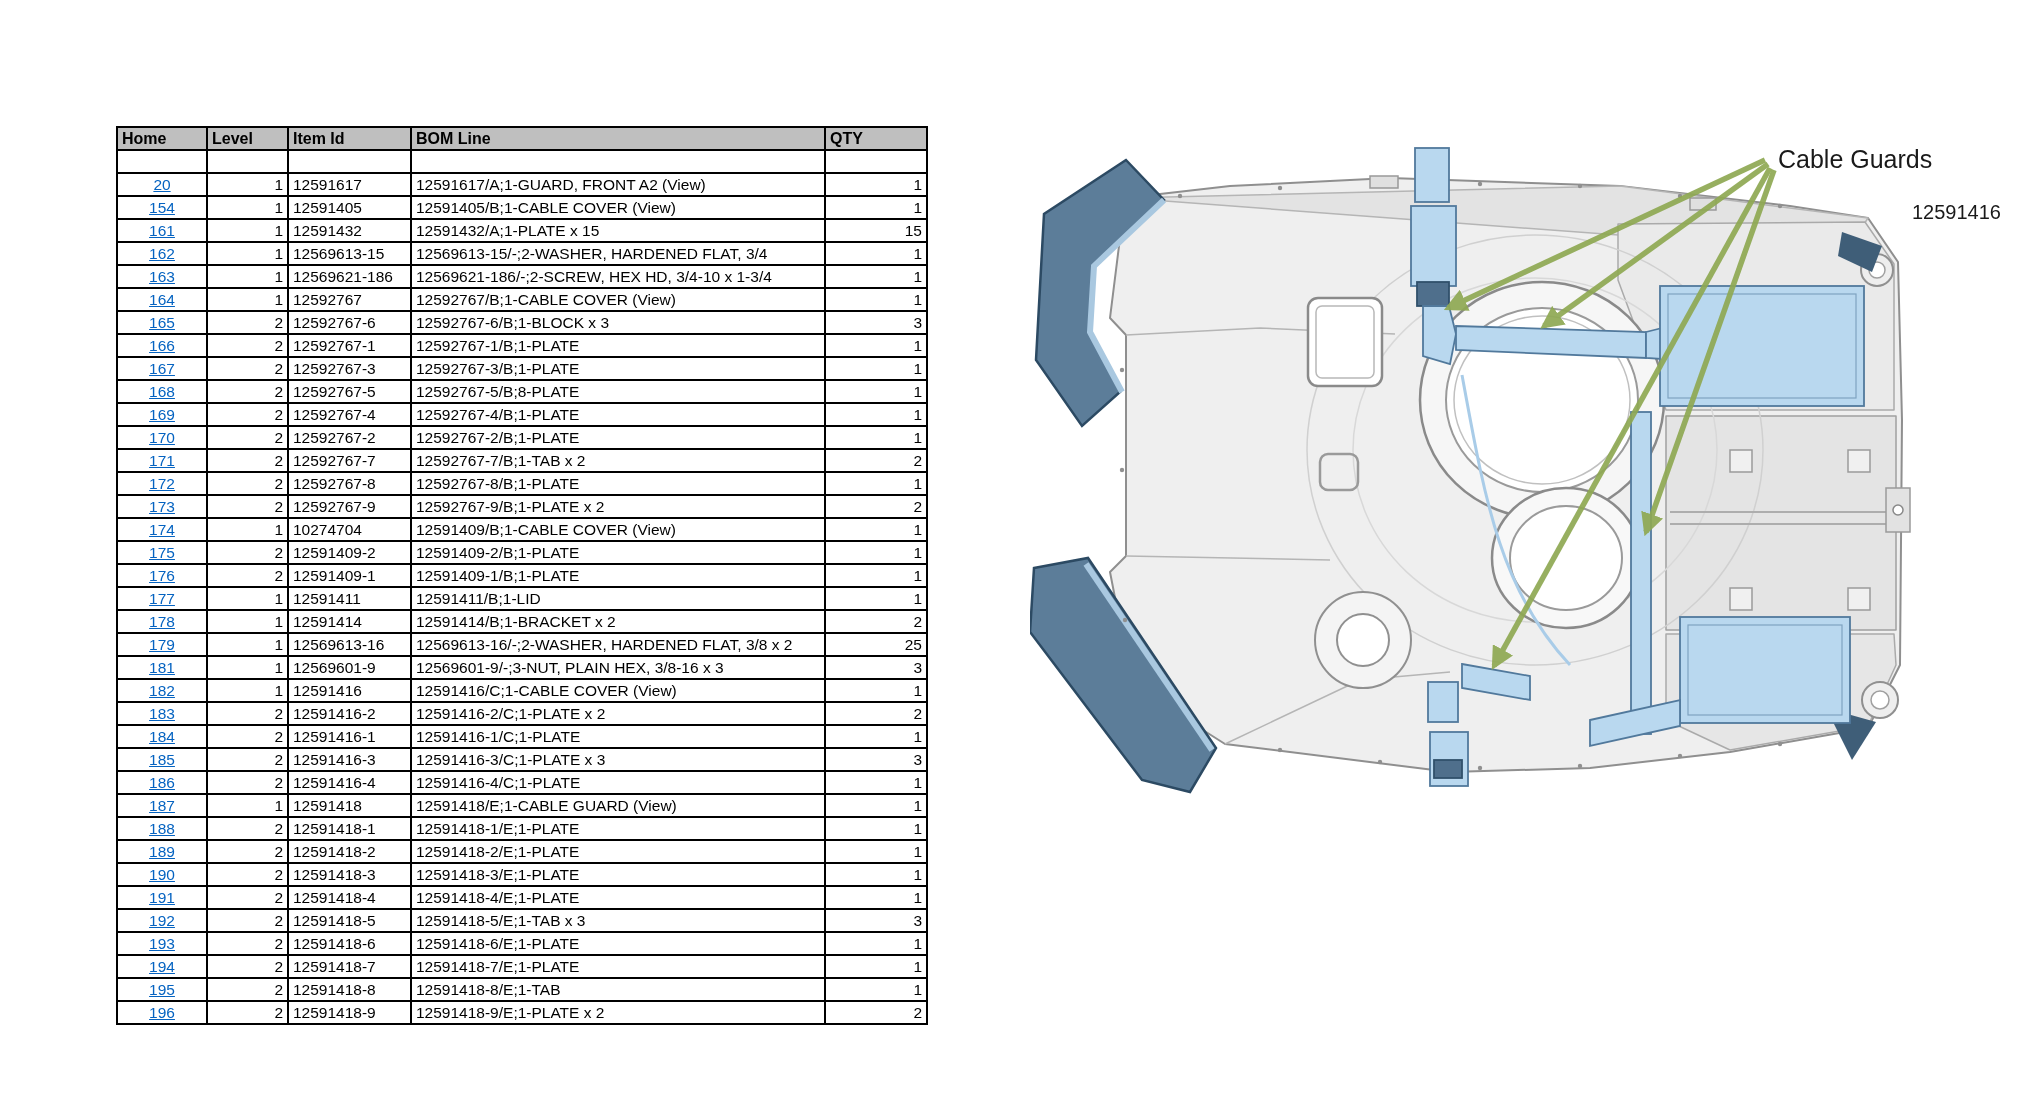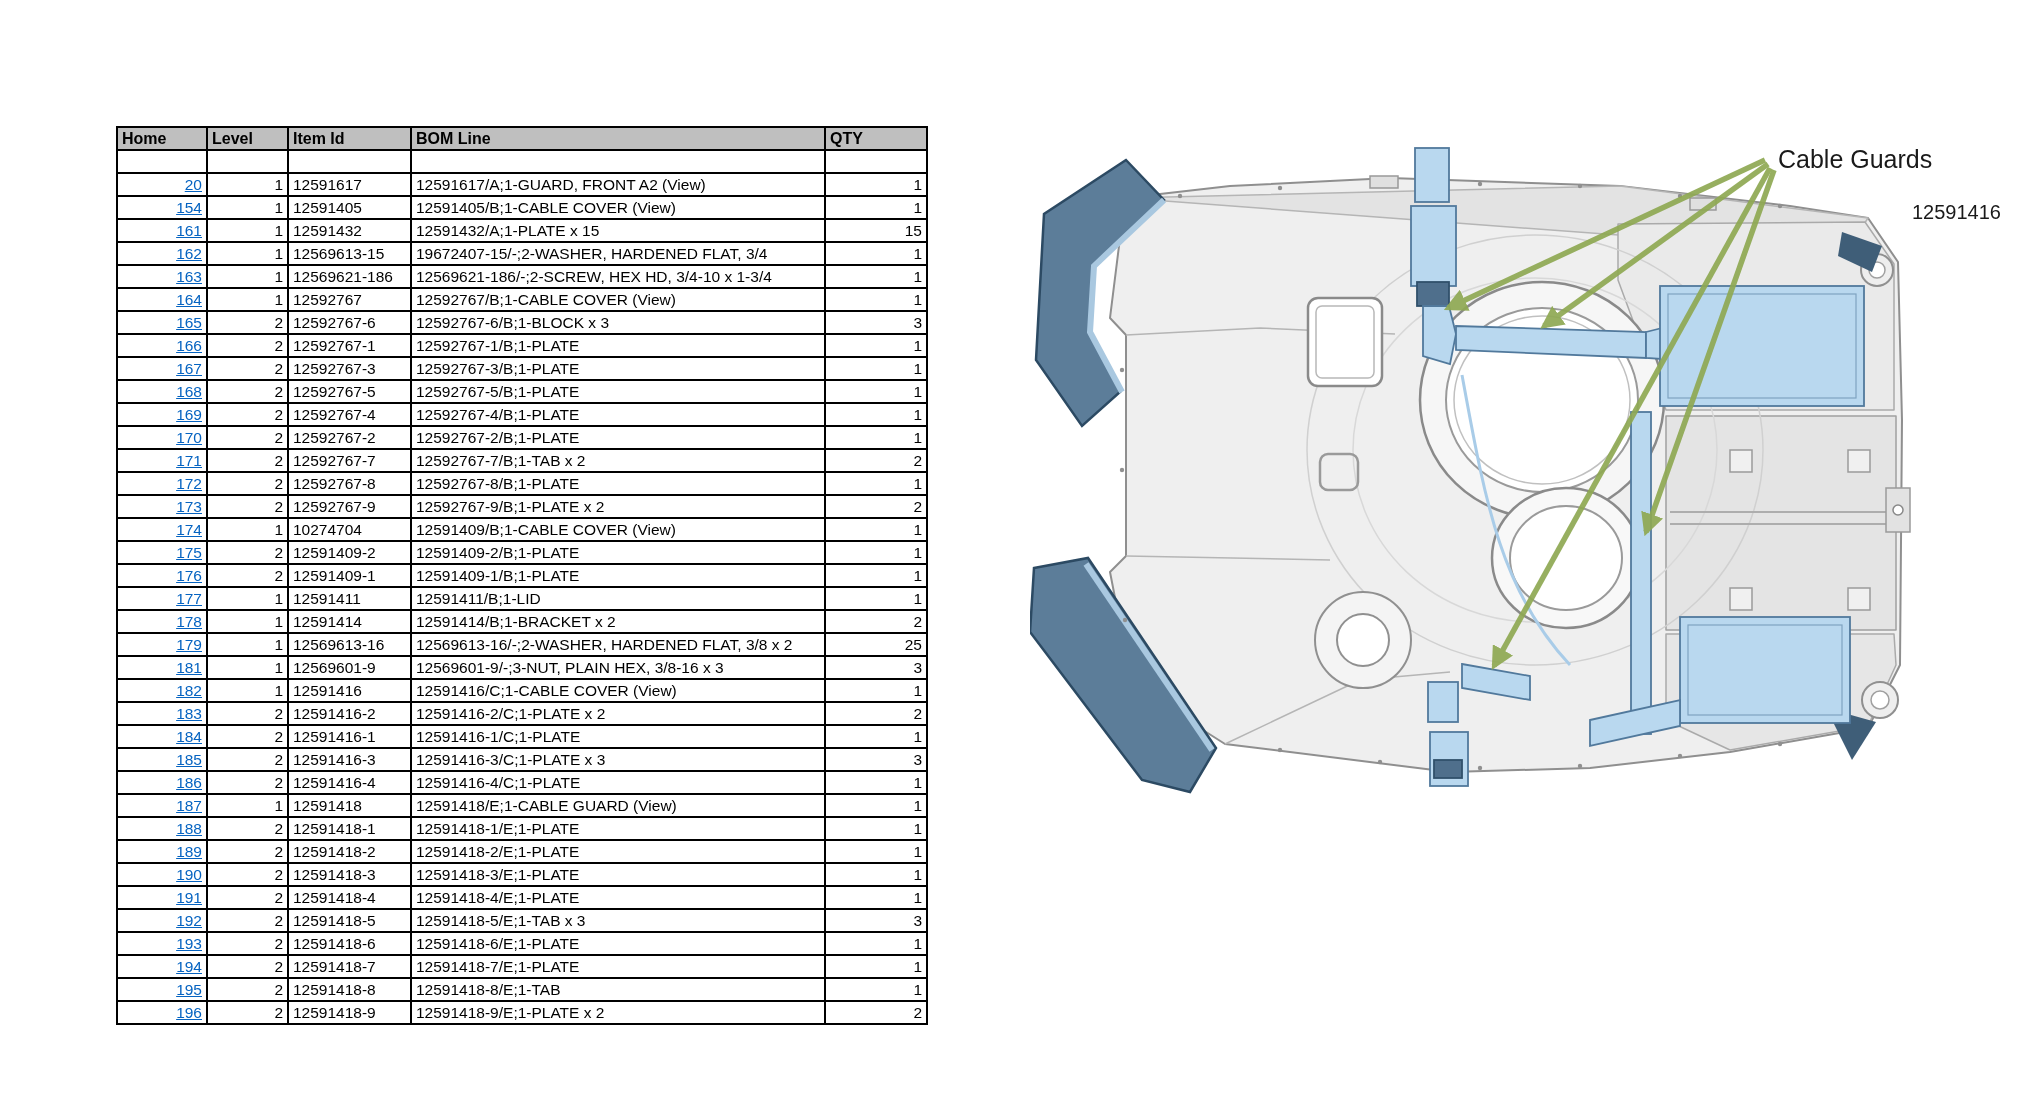--- a/index.html
+++ b/index.html
@@ -7,21 +7,21 @@
        font-family:"Liberation Sans",sans-serif;color:#000;}
 
   
   .bom-wrap{position:absolute;left:84px;top:126px;width:812px;height:981px;overflow:hidden;padding-left:32px;}
   table.bom{border-collapse:collapse;table-layout:fixed;width:810px;}
   table.bom td,table.bom th{border:2px solid #000;height:21px;padding:0 4px;
        font-size:15.5px;line-height:21px;white-space:nowrap;overflow:hidden;}
   table.bom th{background:#bfbfbf;text-align:left;font-weight:bold;font-size:16px;}
   col.c-home{width:90px}col.c-level{width:81px}col.c-item{width:123px}
   col.c-bom{width:414px}col.c-qty{width:102px}
-  td.home{text-align:right;margin-top:35px;}
+  td.home{text-align:center;margin-top:35px;}
   td.level{text-align:right;padding-right:6px;}
   td.qty{text-align:right;padding-right:6px;}
   td.home a{color:#0563c1;text-decoration:underline;cursor:pointer;}
 
   
   .diagram{position:absolute;left:1030px;top:120px;width:1000px;height:700px;}
   .dlabel{font-family:"Liberation Sans",sans-serif;fill:#1a1a1a;}
 </style>
 </head>
 <body>
@@ -70,21 +70,21 @@
           <td class="home"><a>161</a></td>
           <td class="level">1</td>
           <td class="item">12591432</td>
           <td class="bom">12591432/A;1-PLATE x 15</td>
           <td class="qty">15</td>
         </tr>
         <tr>
           <td class="home"><a>162</a></td>
           <td class="level">1</td>
           <td class="item">12569613-15</td>
-          <td class="bom">19672407-15/-;2-WASHER, HARDENED FLAT, 3/4</td>
+          <td class="bom">12569613-15/-;2-WASHER, HARDENED FLAT, 3/4</td>
           <td class="qty">1</td>
         </tr>
         <tr>
           <td class="home"><a>163</a></td>
           <td class="level">1</td>
           <td class="item">12569621-186</td>
           <td class="bom">12569621-186/-;2-SCREW, HEX HD, 3/4-10 x 1-3/4</td>
           <td class="qty">1</td>
         </tr>
         <tr>
@@ -112,21 +112,21 @@
           <td class="home"><a>167</a></td>
           <td class="level">2</td>
           <td class="item">12592767-3</td>
           <td class="bom">12592767-3/B;1-PLATE</td>
           <td class="qty">1</td>
         </tr>
         <tr>
           <td class="home"><a>168</a></td>
           <td class="level">2</td>
           <td class="item">12592767-5</td>
-          <td class="bom">12592767-5/B;1-PLATE</td>
+          <td class="bom">12592767-5/B;8-PLATE</td>
           <td class="qty">1</td>
         </tr>
         <tr>
           <td class="home"><a>169</a></td>
           <td class="level">2</td>
           <td class="item">12592767-4</td>
           <td class="bom">12592767-4/B;1-PLATE</td>
           <td class="qty">1</td>
         </tr>
         <tr>

